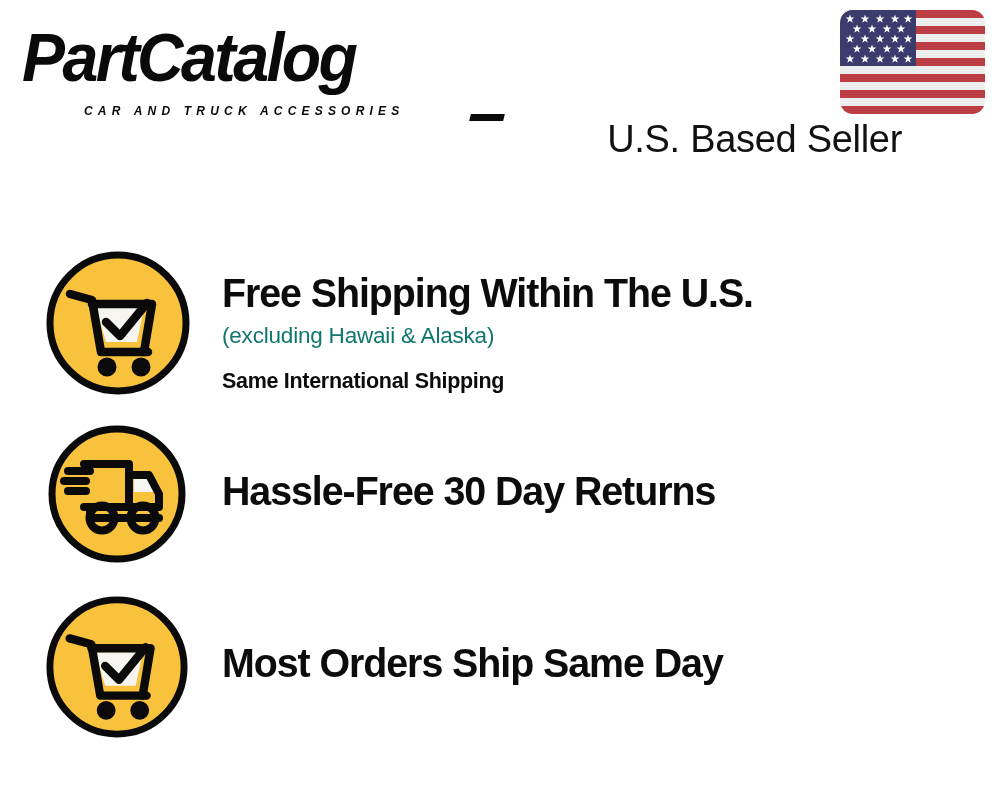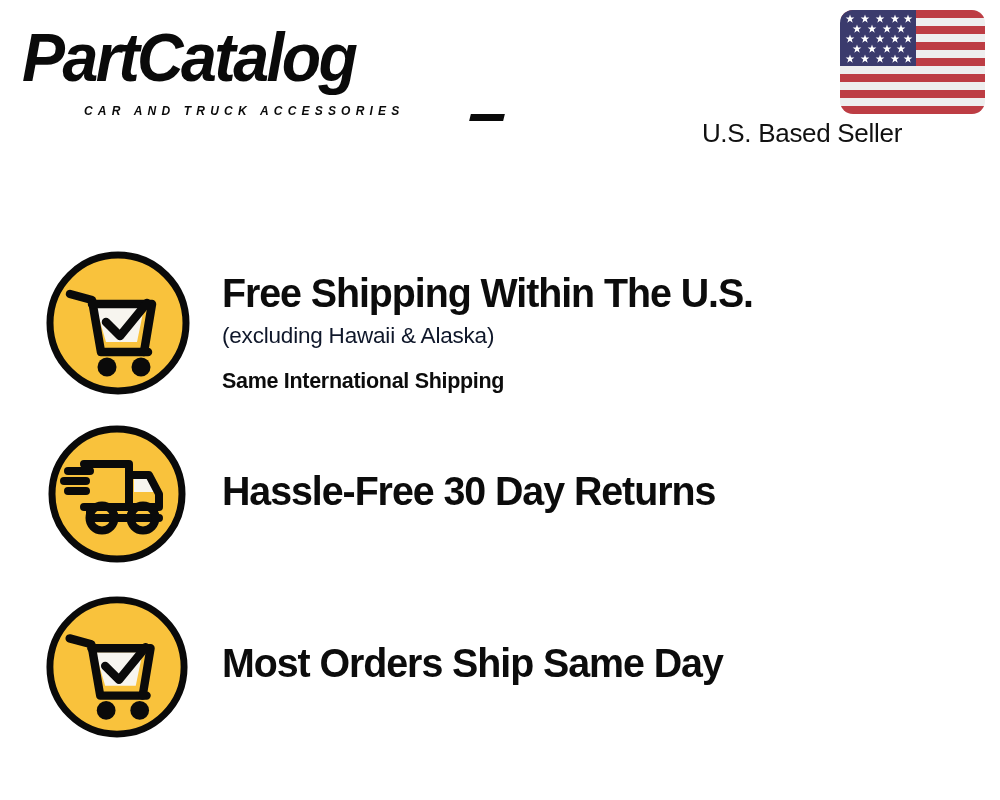--- a/index.html
+++ b/index.html
@@ -71,21 +71,21 @@
     width: 145px;
     height: 104px;
   }
   .flag-wrap svg { display: block; width: 145px; height: 104px; }
 
   .seller-note {
     position: absolute;
     right: 14px;
     top: 118px;
     font-family: "Liberation Sans", sans-serif;
-    font-size: 26px;
+    font-size: 38px;
     font-weight: normal;
     letter-spacing: -0.3px;
     color: #111111;
     white-space: nowrap;
   }
   .feature-icon {
     position: absolute;
     left: 0;
     top: 0;
   }
@@ -112,21 +112,21 @@
     white-space: nowrap;
     transform: scaleX(0.96);
     transform-origin: left center;
   }
   .subline {
     font-family: "Liberation Sans", sans-serif;
     font-weight: normal;
     font-size: 22.5px;
     line-height: 32px;
     letter-spacing: -0.2px;
-    color: #0f172a;
+    color: #0f766e;
     margin-top: 2px;
     white-space: nowrap;
   }
   .subhead-bold {
     font-family: "Liberation Sans", sans-serif;
     font-weight: bold;
     font-size: 21.5px;
     line-height: 31px;
     letter-spacing: -0.3px;
     color: #0c0c0c;

